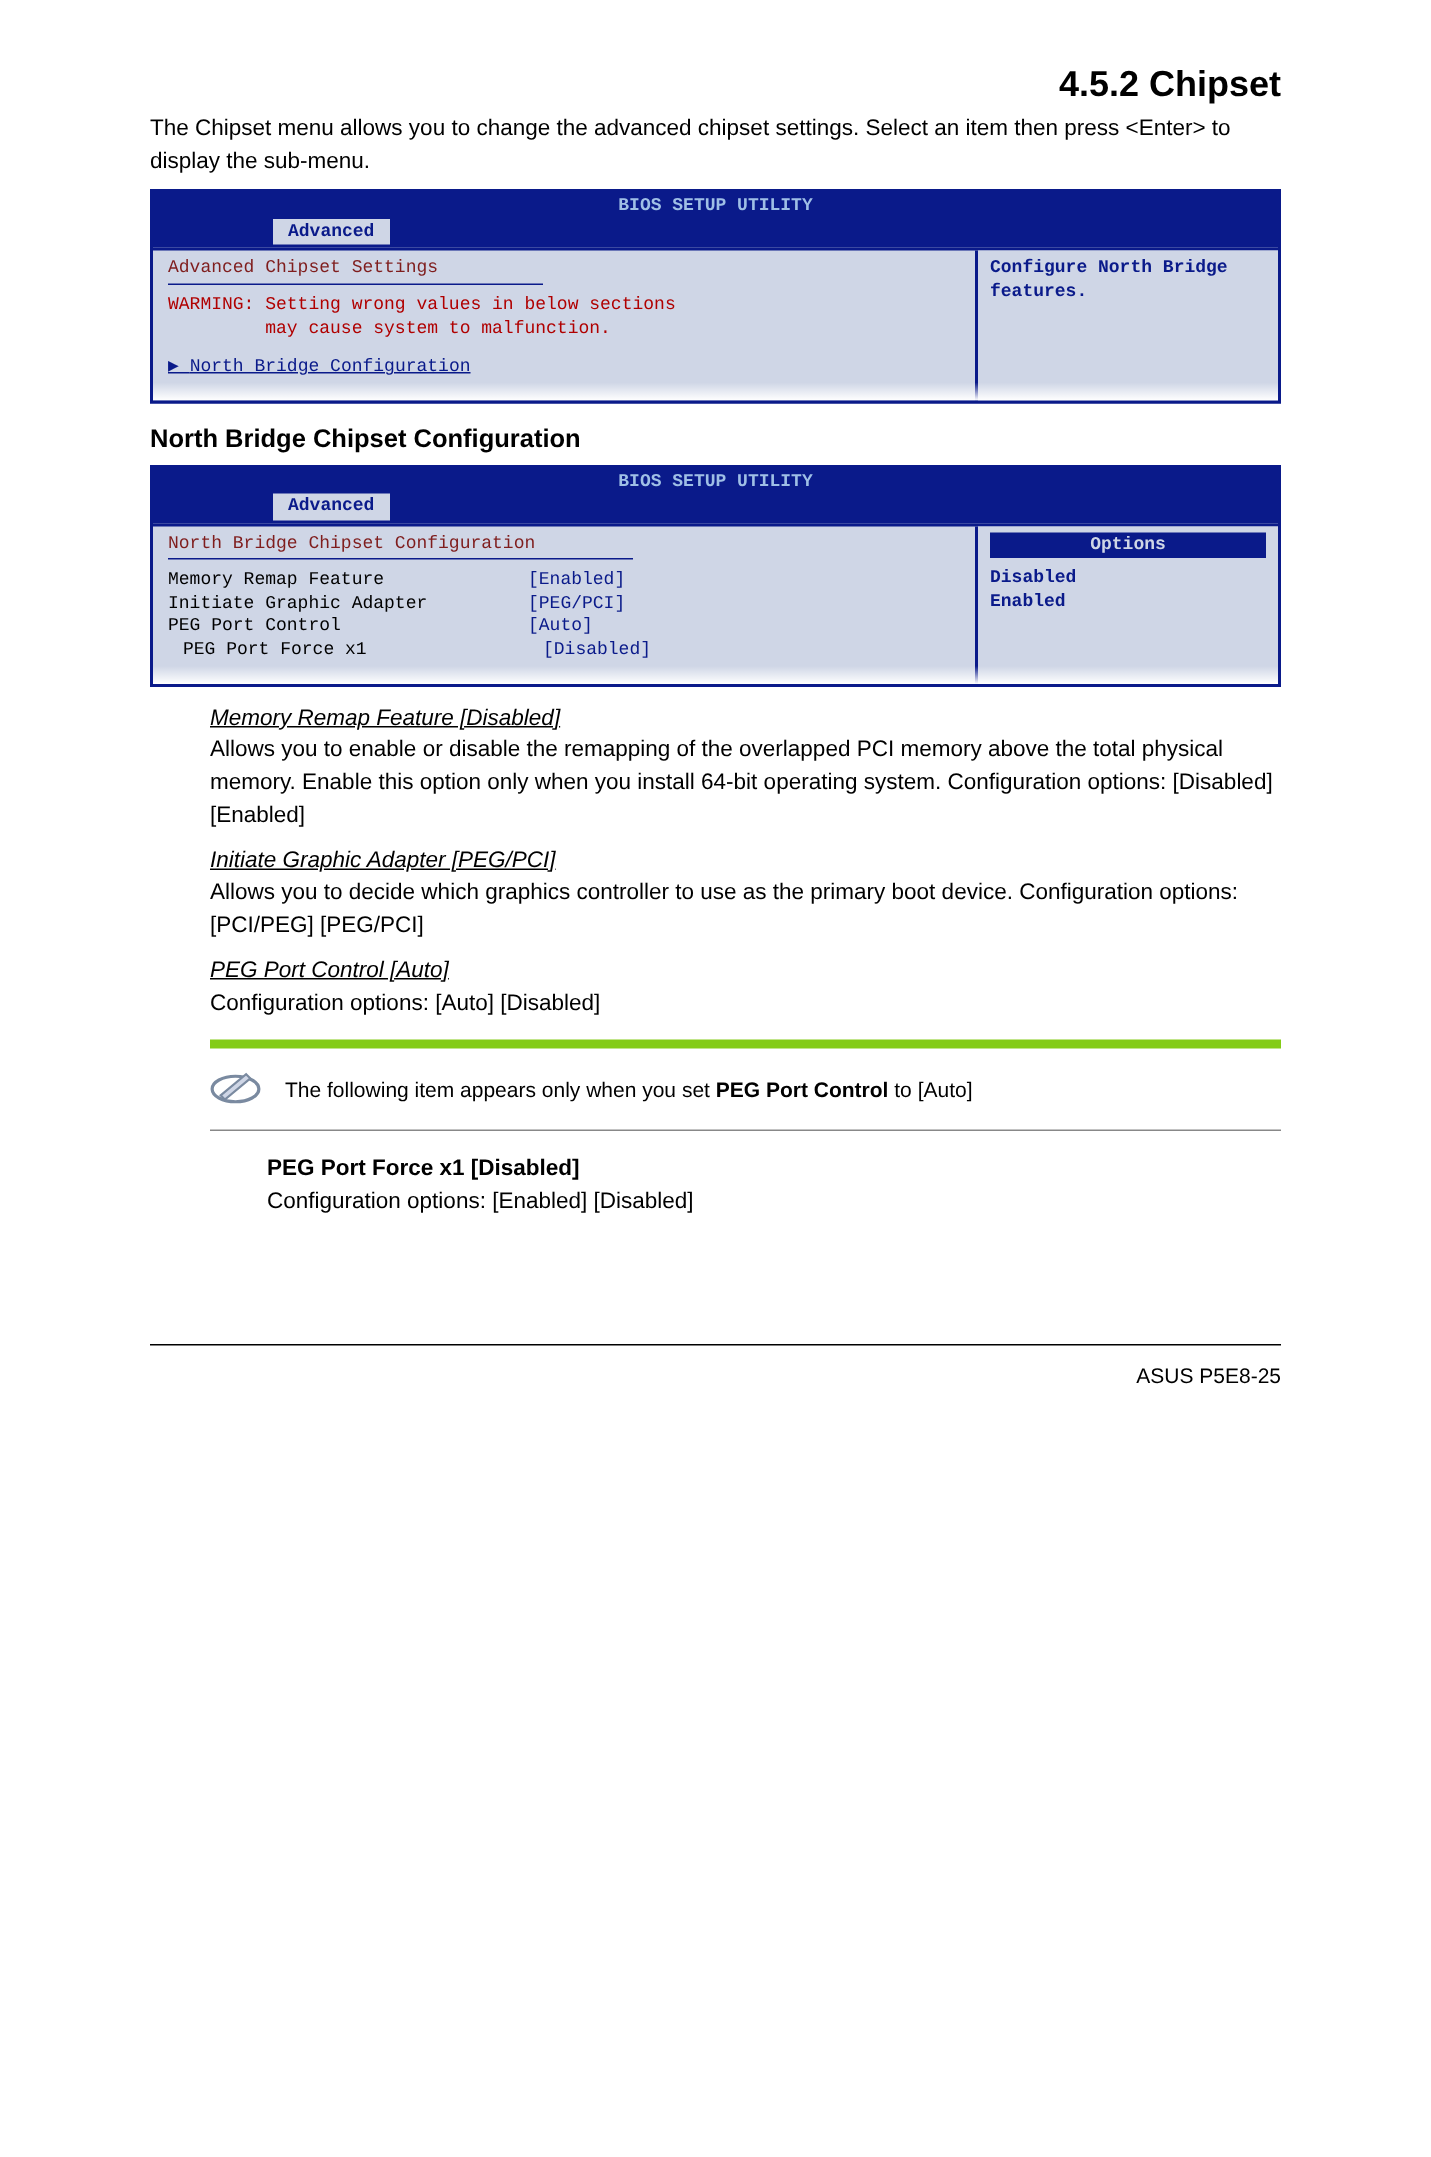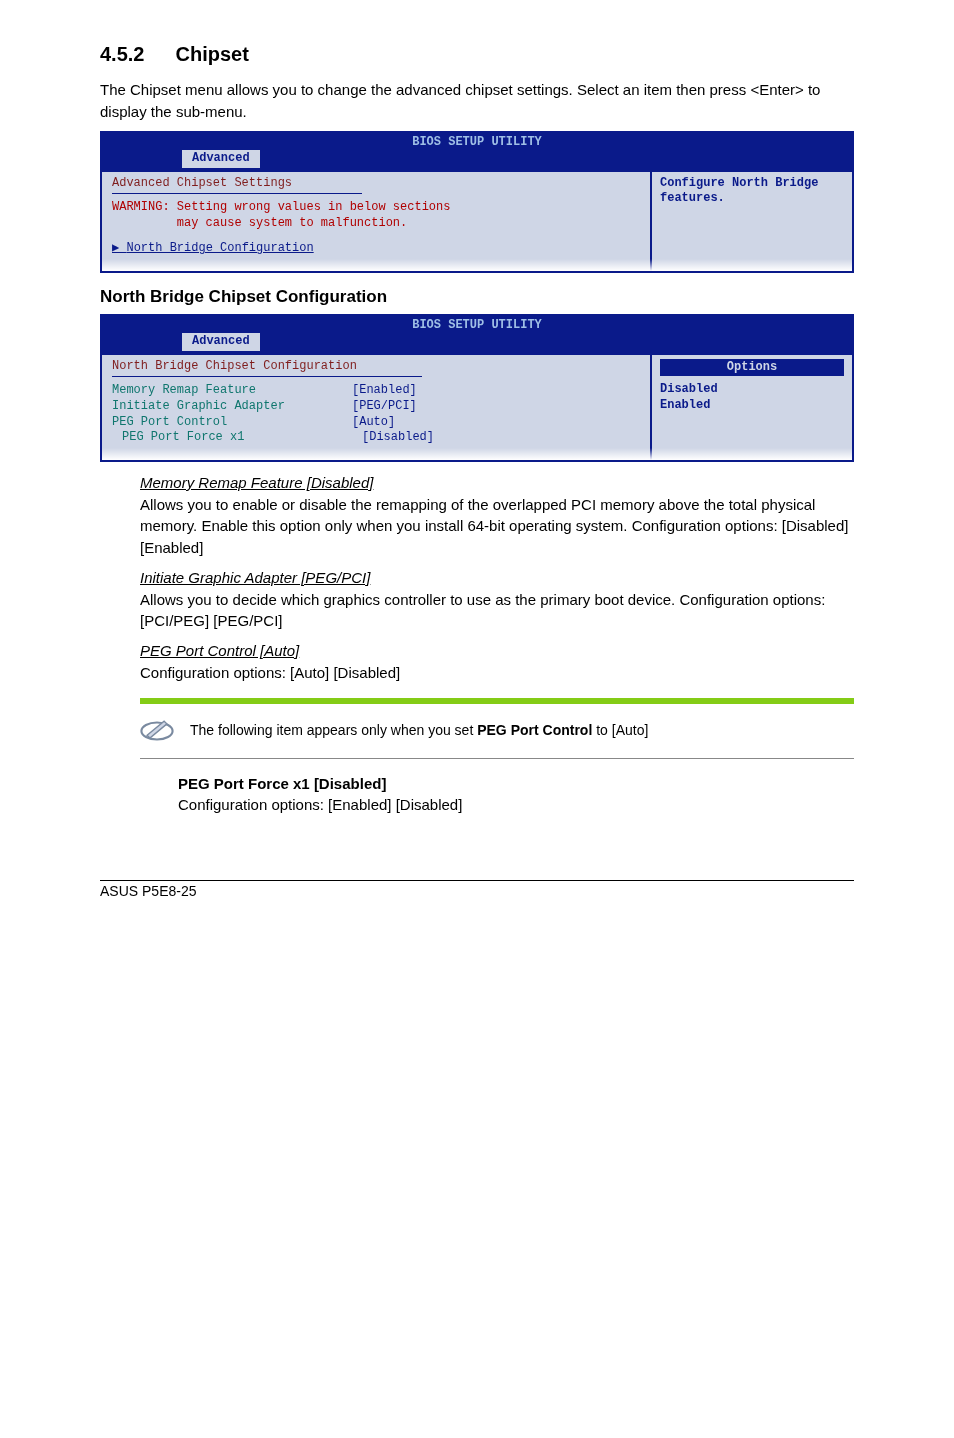--- a/index.html
+++ b/index.html
@@ -5,21 +5,21 @@
   * { margin: 0; padding: 0; box-sizing: border-box; }
   body {
     font-family: Arial, Helvetica, sans-serif;
     background: #ffffff;
     color: #000;
     padding: 40px 100px;
     width: 954px;
     font-size: 15px;
     line-height: 1.45;
   }
-  .section-title { font-size: 20px; font-weight: bold; margin-bottom: 10px; }
+  .section-title { font-size: 24px; font-weight: bold; margin-bottom: 0; text-align: right; }
   .section-title .num { display:inline-block; width: 70px; }
   .sub-title { font-size: 17px; font-weight: bold; margin: 12px 0 4px 0;}
   p.body { margin-bottom: 8px; }
   
   .bios {
     border: 2px solid #0a1a8a;
     background: #0a1a8a;
     font-family: "Courier New", monospace;
     font-size: 12px;
     line-height: 1.3;
@@ -69,21 +69,21 @@
   .main-title {
     font-weight: normal;
     color: #7f1d1d;
     margin-bottom: 2px;
   }
   .underline-rule {
     height:1px; background:#0a1a8a; margin-bottom:6px; width: 250px;
   }
   .warn { color: #b00000; margin-bottom:10px; }
   .row { display:flex; }
-  .row .lbl { width: 240px; color:#0f766e; }
+  .row .lbl { width: 240px; color:#000000; }
   .row .val { color:#0a1a8a; }
   .indent { margin-left: 10px; }
   .nav-item::before { content:"▶ "; color:#0a1a8a;}
   .nav-item { color:#0a1a8a; font-weight:normal;text-decoration:underline; }
   .options-box {
     background: #0a1a8a;
     color: #cfd6e6;
     text-align: center;
     padding: 1px 0;
     margin-bottom: 6px;
@@ -111,24 +111,24 @@
     margin: 14px 0 14px 40px;
   }
   .note svg { width:34px; height:34px; flex-shrink:0; }
   .note-text { font-size:14px; }
   .note-text b { font-weight:bold; }
   
   .subnote { margin-left: 78px; margin-top:6px; }
   .subnote .b { font-weight:bold; }
   
   .footer {
-    display:flex; justify-content:flex-start;
+    display:flex; justify-content:flex-end;
     border-top: 1px solid #000;
-    padding-top: 0;
-    margin-top: 64px;
+    padding-top: 10px;
+    margin-top: 84px;
     font-size: 14px;
   }
 </style>
 </head>
 <body>
 
 <div class="section-title">
   <span class="num">4.5.2</span>
   <span>Chipset</span>
 </div>

